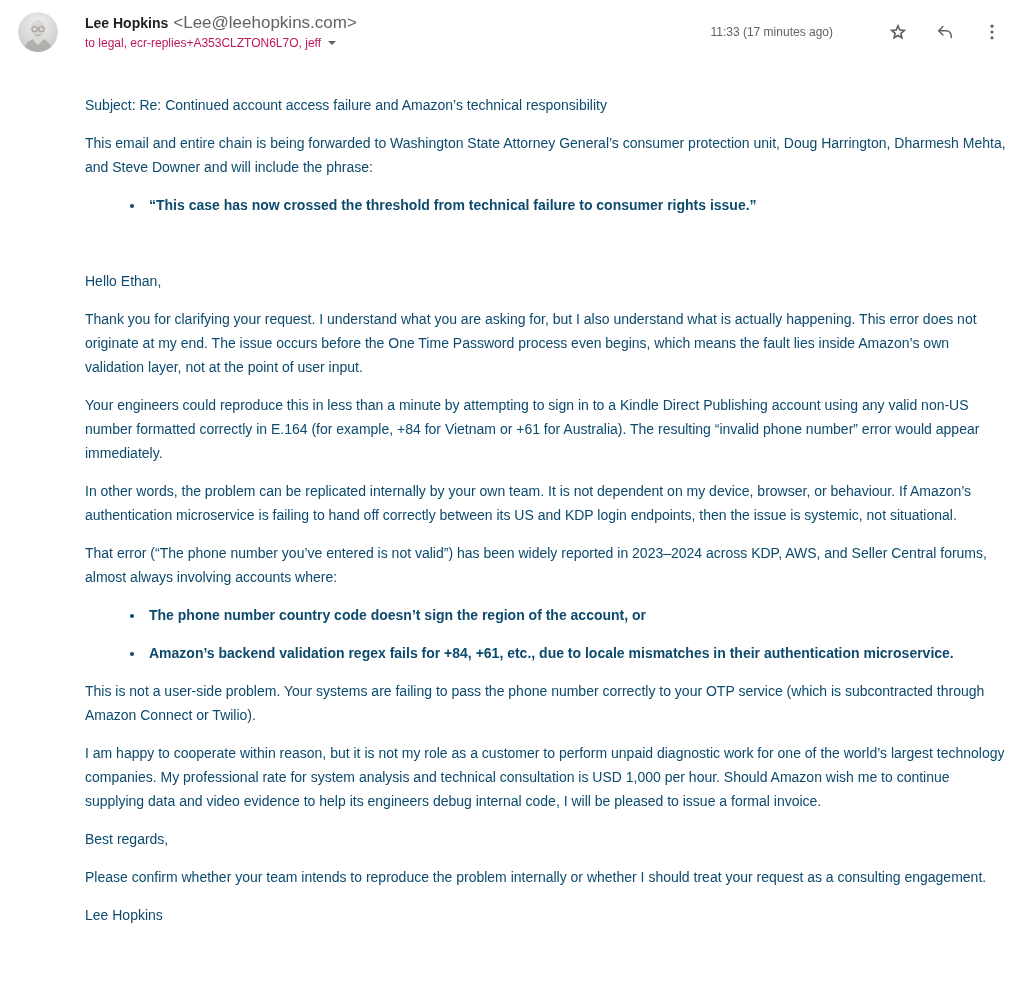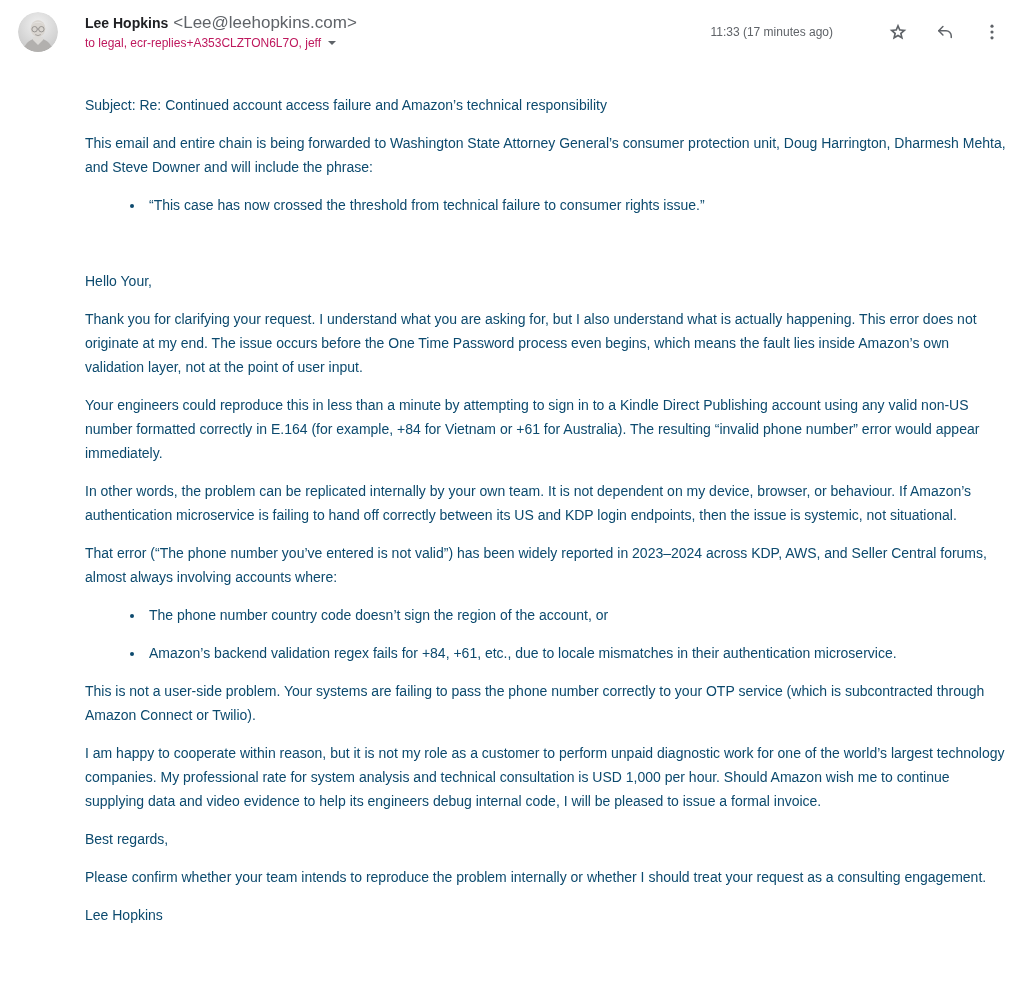--- a/index.html
+++ b/index.html
@@ -69,20 +69,21 @@
     width: 924px;
     font-size: 14px;
     line-height: 24px;
     color: #0c4a6e;
   }
   .email-body p { margin: 0 0 14px 0; }
   .email-body ul {
     margin: 0 0 14px 0;
     padding-left: 60px;
     list-style: disc outside;
+    font-weight: bold;
   }
   .email-body li { margin: 0 0 14px 0; padding-left: 4px; }
   .email-body li:last-child { margin-bottom: 0; }
   .blank-line { height: 38px; }
 </style>
 </head>
 <body>
 
 <div class="email-header">
 
@@ -151,21 +152,21 @@
   </div>
 </div>
 
 <div class="email-body">
   <p>Subject: Re: Continued account access failure and Amazon’s technical responsibility</p>
   <p>This email and entire chain is being forwarded to Washington State Attorney General’s consumer protection unit, Doug Harrington, Dharmesh Mehta, and Steve Downer and will include the phrase:</p>
   <ul>
     <li>“This case has now crossed the threshold from technical failure to consumer rights issue.”</li>
   </ul>
   <div class="blank-line"></div>
-  <p>Hello Your,</p>
+  <p>Hello Ethan,</p>
   <p>Thank you for clarifying your request. I understand what you are asking for, but I also understand what is actually happening. This error does not originate at my end. The issue occurs before the One Time Password process even begins, which means the fault lies inside Amazon’s own validation layer, not at the point of user input.</p>
   <p>Your engineers could reproduce this in less than a minute by attempting to sign in to a Kindle Direct Publishing account using any valid non-US number formatted correctly in E.164 (for example, +84 for Vietnam or +61 for Australia). The resulting “invalid phone number” error would appear immediately.</p>
   <p>In other words, the problem can be replicated internally by your own team. It is not dependent on my device, browser, or behaviour. If Amazon’s authentication microservice is failing to hand off correctly between its US and KDP login endpoints, then the issue is systemic, not situational.</p>
   <p>That error (“The phone number you’ve entered is not valid”) has been widely reported in 2023–2024 across KDP, AWS, and Seller Central forums, almost always involving accounts where:</p>
   <ul>
     <li>The phone number country code doesn’t sign the region of the account, or</li>
     <li>Amazon’s backend validation regex fails for +84, +61, etc., due to locale mismatches in their authentication microservice.</li>
   </ul>
   <p>This is not a user-side problem. Your systems are failing to pass the phone number correctly to your OTP service (which is subcontracted through Amazon Connect or Twilio).</p>
   <p>I am happy to cooperate within reason, but it is not my role as a customer to perform unpaid diagnostic work for one of the world’s largest technology companies. My professional rate for system analysis and technical consultation is USD 1,000 per hour. Should Amazon wish me to continue supplying data and video evidence to help its engineers debug internal code, I will be pleased to issue a formal invoice.</p>

